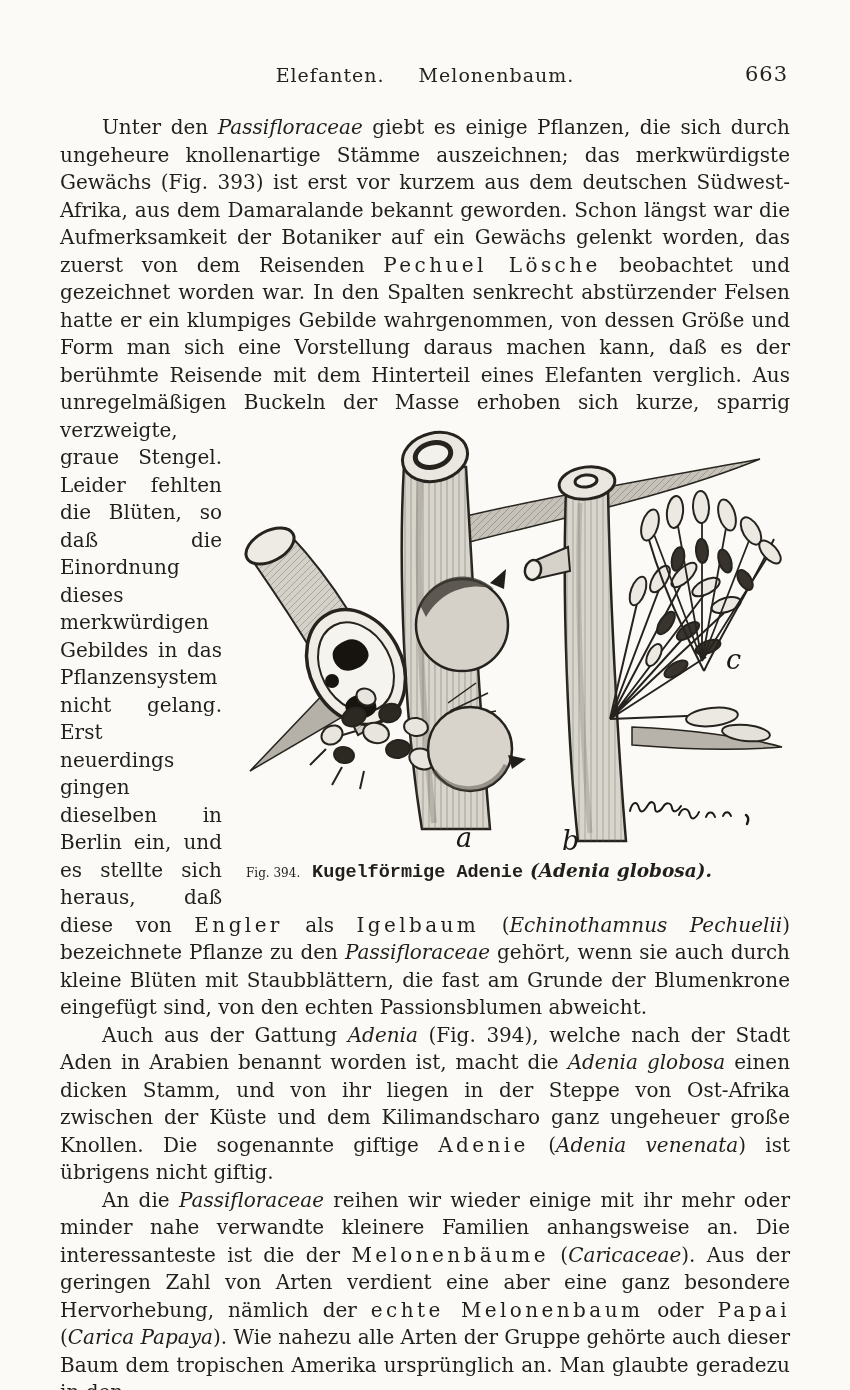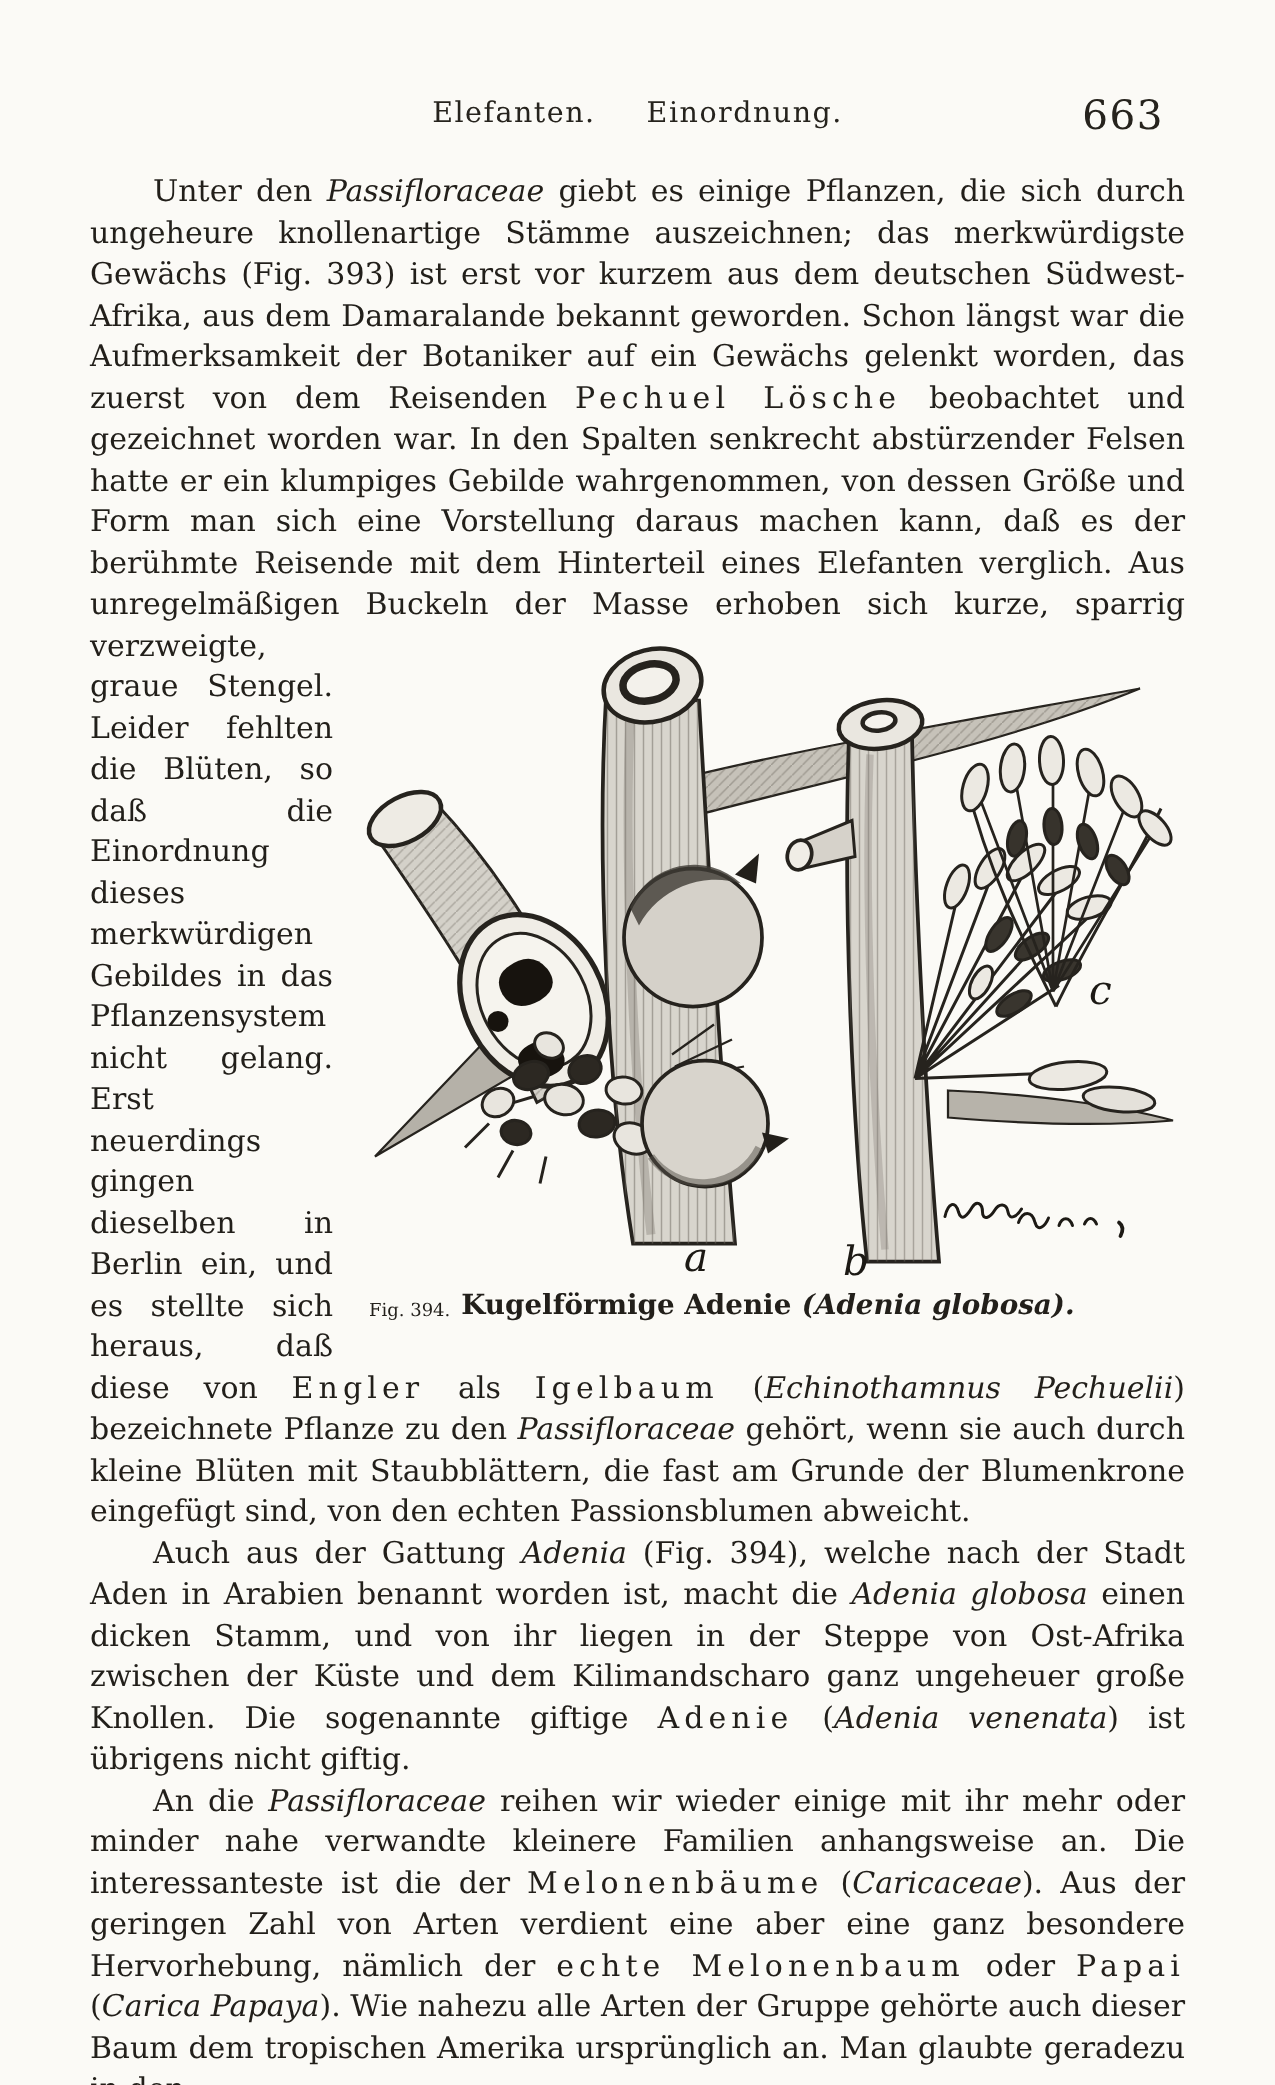--- a/index.html
+++ b/index.html
@@ -17,22 +17,22 @@
   .running-head{
     position:relative;
     text-align:center;
     font-size:19px;
     letter-spacing:1px;
     margin:0 0 28px 0;
     color:#26231d;
   }
   .rh-gap{display:inline-block;width:34px;}
   .page-number{
-    position:absolute;right:14px;top:-2px;
-    font-size:27px;letter-spacing:1px;margin-left:31px;
+    position:absolute;right:2px;top:-2px;
+    font-size:21px;letter-spacing:1px;margin-left:31px;
   }
   
   .para{
     font-size:20px;
     line-height:27.5px;
     text-align:justify;
     text-indent:42px;
     margin:0;
   }
   .seg-n{}
@@ -53,21 +53,21 @@
     position:relative;
     margin-top:4px;
     font-size:18.5px;
     line-height:24px;
   }
   .fig-label{
     position:absolute;left:12px;top:2px;
     font-size:12px;font-weight:normal;
     white-space:nowrap;
   }
-  .caption-title{font-weight:bold;}
+  .caption-title{font-weight:bold;font-family:Liberation Mono, monospace;}
   .caption-species{font-weight:bold;font-style:italic;margin-left:7px;margin-top:25px;}
   .caption-line2{
     display:block;
     font-size:15.5px;
     line-height:20px;
     margin-top:3px;
     color:#26231d;
   }
   .lg-key{font-style:italic;margin:0 5px 0 14px;}
   .lg-key:first-child{margin-left:0;}
@@ -77,21 +77,21 @@
     font-size:27px;
     fill:#1c1914;
   }
 </style>
 </head>
 <body>
 
 <div class="page">
 
   <header class="running-head">
-    <span>Elefanten.</span><span class="rh-gap"></span><span>Einordnung.</span>
+    <span>Elefanten.</span><span class="rh-gap"></span><span>Melonenbaum.</span>
     <span class="page-number">663</span>
   </header>
 
   <main>
 
     <p class="para">
       <span><span class="seg-n">Unter den </span><span class="seg-i">Passifloraceae</span><span class="seg-n"> giebt es einige Pflanzen, die sich durch ungeheure knollenartige Stämme auszeichnen; das merkwürdigste Gewächs (Fig. 393) ist erst vor kurzem aus dem deutschen Südwest-Afrika, aus dem Damaralande bekannt geworden. Schon längst war die Aufmerksamkeit der Botaniker auf ein Gewächs gelenkt worden, das zuerst von dem Reisenden </span><span class="seg-sp">Pechuel Lösche</span><span class="seg-n"> beobachtet und gezeichnet worden war. In den Spalten senkrecht abstürzender Felsen hatte er ein klumpiges Gebilde wahrgenommen, von dessen Größe und Form man sich eine Vorstellung daraus machen kann, daß es der berühmte Reisende mit dem Hinterteil eines Elefanten verglich. Aus unregelmäßigen Buckeln der Masse erhoben sich kurze, </span></span><span class="fig-float">
           <svg viewBox="0 0 556 436" width="556" height="436" aria-hidden="true">
           <defs>
             <pattern id="hv" width="6" height="7" patternUnits="userSpaceOnUse">

